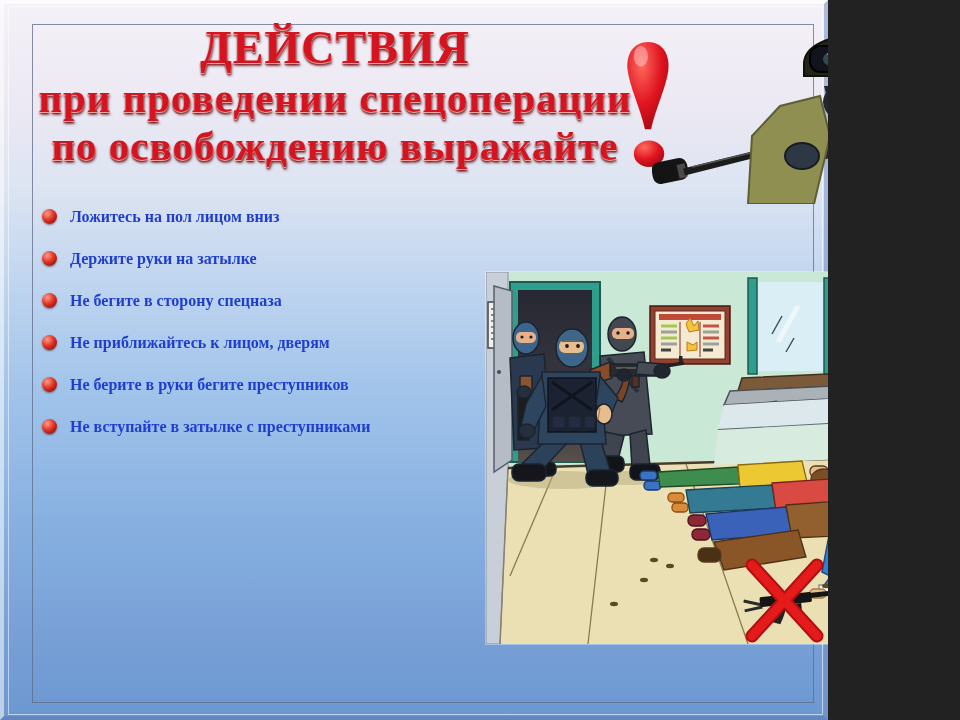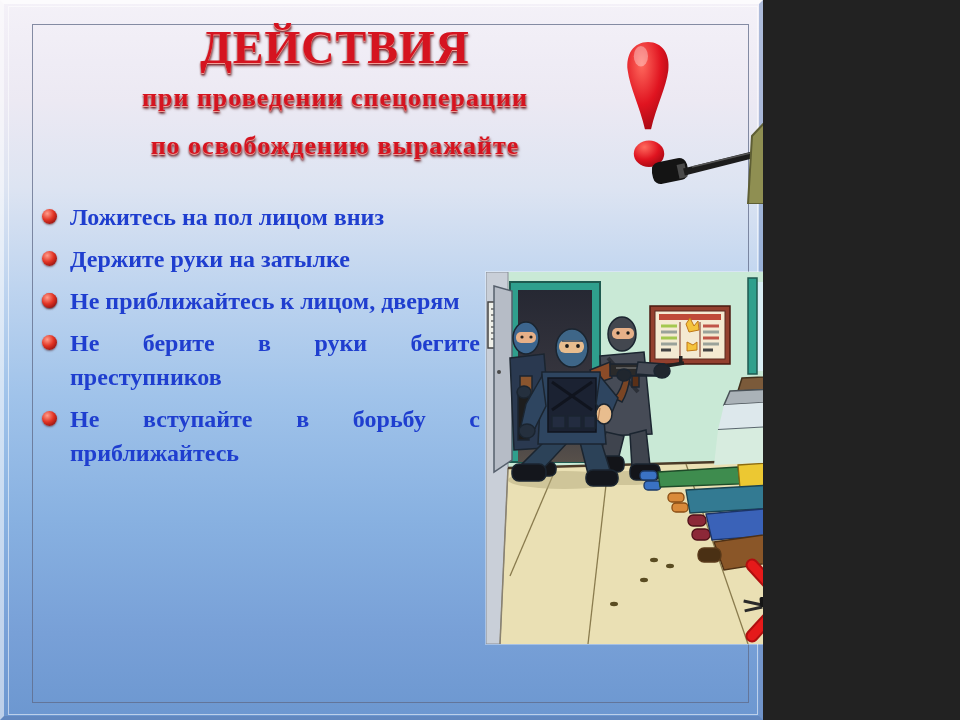--- a/index.html
+++ b/index.html
@@ -1,44 +1,44 @@
 <!DOCTYPE html>
 <html><head>
 <meta charset="utf-8">
 <style>
   html,body{margin:0;padding:0;background:#222;}
   .slide{
-    position:relative;width:763px;height:720px;overflow:hidden;
+    position:relative;width:828px;height:720px;overflow:hidden;
     font-family:"Liberation Serif","DejaVu Serif",serif;
     background:linear-gradient(180deg,#f4f1f8 0%,#ece9f3 14%,#dde4f2 26%,#bed4ef 40%,#a0c3ea 55%,#88b1e1 72%,#78a0d7 88%,#6c97d0 100%);
   }
   .bevel{position:absolute;inset:0;pointer-events:none;
     border-top:4px solid rgba(255,255,255,.75);
     border-left:4px solid rgba(255,255,255,.55);
     border-right:4px solid rgba(115,145,195,.55);
     border-bottom:4px solid rgba(90,125,180,.6);}
   .panel-line{position:absolute;left:32px;top:24px;right:14px;bottom:17px;
     border:1px solid rgba(95,105,135,.75);pointer-events:none;}
   .panel-line2{position:absolute;left:8px;top:6px;right:5px;bottom:5px;
     border:1px solid rgba(255,255,255,.55);pointer-events:none;}
 
   .title{
     position:absolute;left:35px;top:22px;width:600px;text-align:center;
     color:#d51420;font-weight:bold;letter-spacing:1px;
     text-shadow:0 1px 1px #ffb0a8, 0 2px 2px #6e060c, 1px 3px 3px rgba(60,0,8,.55);
   }
   .title .t1{font-size:46px;line-height:52px;}
-  .title .t2,.title .t3{font-size:26px;line-height:48px;}
+  .title .t2,.title .t3{font-size:41px;line-height:48px;}
 
   .bullets{
     position:absolute;left:40px;top:200px;width:440px;margin:0;padding:0;list-style:none;
   }
   .bullets li{
     position:relative;padding-left:30px;margin-bottom:8px;
-    font-size:24px;line-height:34px;font-weight:bold;color:#1f3ecf;
+    font-size:16px;line-height:34px;font-weight:bold;color:#1f3ecf;
     text-align:justify;
   }
   .bullets li .dot{
     position:absolute;left:2px;top:9px;width:15px;height:15px;border-radius:50%;
     background:radial-gradient(circle at 35% 30%, #ff9d8c 0%, #e23424 45%, #8a0f0f 85%);
     box-shadow:0 1px 2px rgba(60,0,0,.5);
   }
   .excl{position:absolute;left:617px;top:40px;width:62px;height:132px;}
   .soldier{position:absolute;left:652px;top:4px;width:300px;height:200px;}
   .scene{position:absolute;left:486px;top:272px;width:450px;height:372px;
@@ -117,24 +117,24 @@
     <ellipse cx="206" cy="98" rx="35" ry="23" fill="#23262c"></ellipse>
     <path d="M172,82 L178,104 L236,104 L240,82" fill="#23262c"></path>
 
     <ellipse cx="150" cy="152" rx="17" ry="13" fill="#2e3744" stroke="#161c24" stroke-width="2"></ellipse>
     <ellipse cx="220" cy="155" rx="16" ry="12" fill="#2e3744" stroke="#161c24" stroke-width="2"></ellipse>
   </svg>
 
   <ul class="bullets">
     <li><span class="dot"></span><span>Ложитесь на пол лицом вниз</span></li>
     <li><span class="dot"></span><span>Держите руки на затылке</span></li>
-    <li><span class="dot"></span></li>
+    <li><span class="dot"></span><span>Не бегите в сторону спецназа</span></li>
     <li><span class="dot"></span><span>Не приближайтесь к лицом, дверям</span></li>
     <li><span class="dot"></span><span>Не берите в руки бегите преступников</span></li>
-    <li><span class="dot"></span><span>Не вступайте в борьбу с приближайтесь</span></li>
+    <li><span class="dot"></span><span>Не вступайте в затылке с преступниками</span></li>
   </ul>
 
   <svg class="scene" viewBox="0 0 450 372" role="img" aria-label="Спецназовцы входят в помещение, заложники лежат на полу лицом вниз, оружие на полу перечёркнуто красным крестом">
 
     <polygon points="22,196 450,184 450,372 14,372" fill="#eae0b4"></polygon>
 
     <polygon points="22,0 450,0 450,184 22,196" fill="#c9e9d6"></polygon>
 
     <polygon points="0,0 22,0 22,196 14,372 0,372" fill="#c9cfd8" stroke="#8a8f98" stroke-width="1"></polygon>
     <line x1="22" y1="196" x2="14" y2="372" stroke="#8a8270" stroke-width="1.5"></line>

